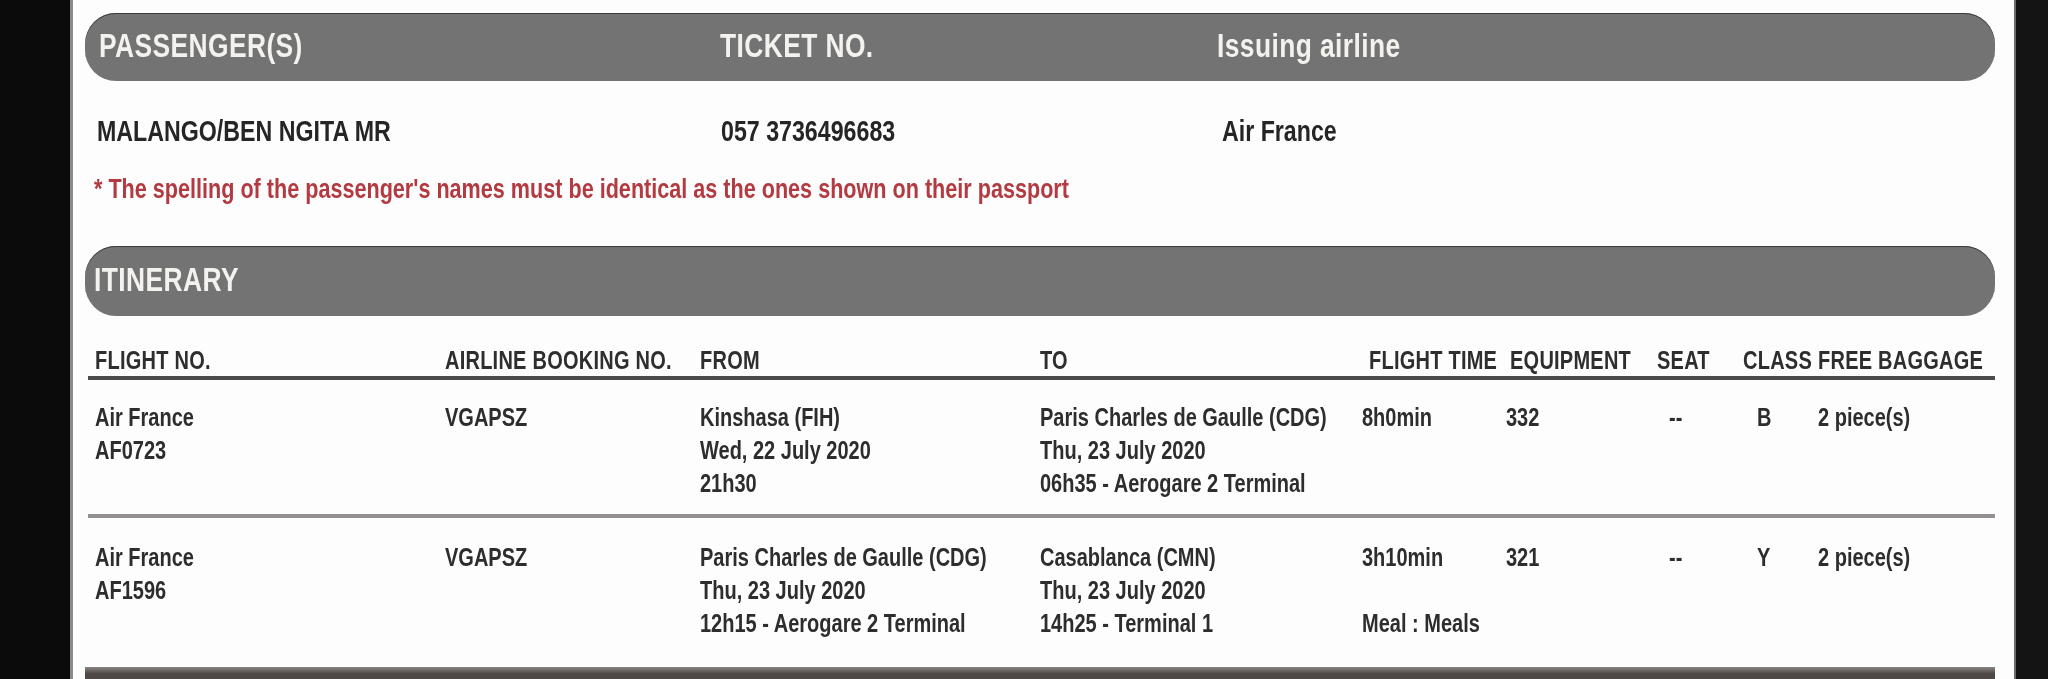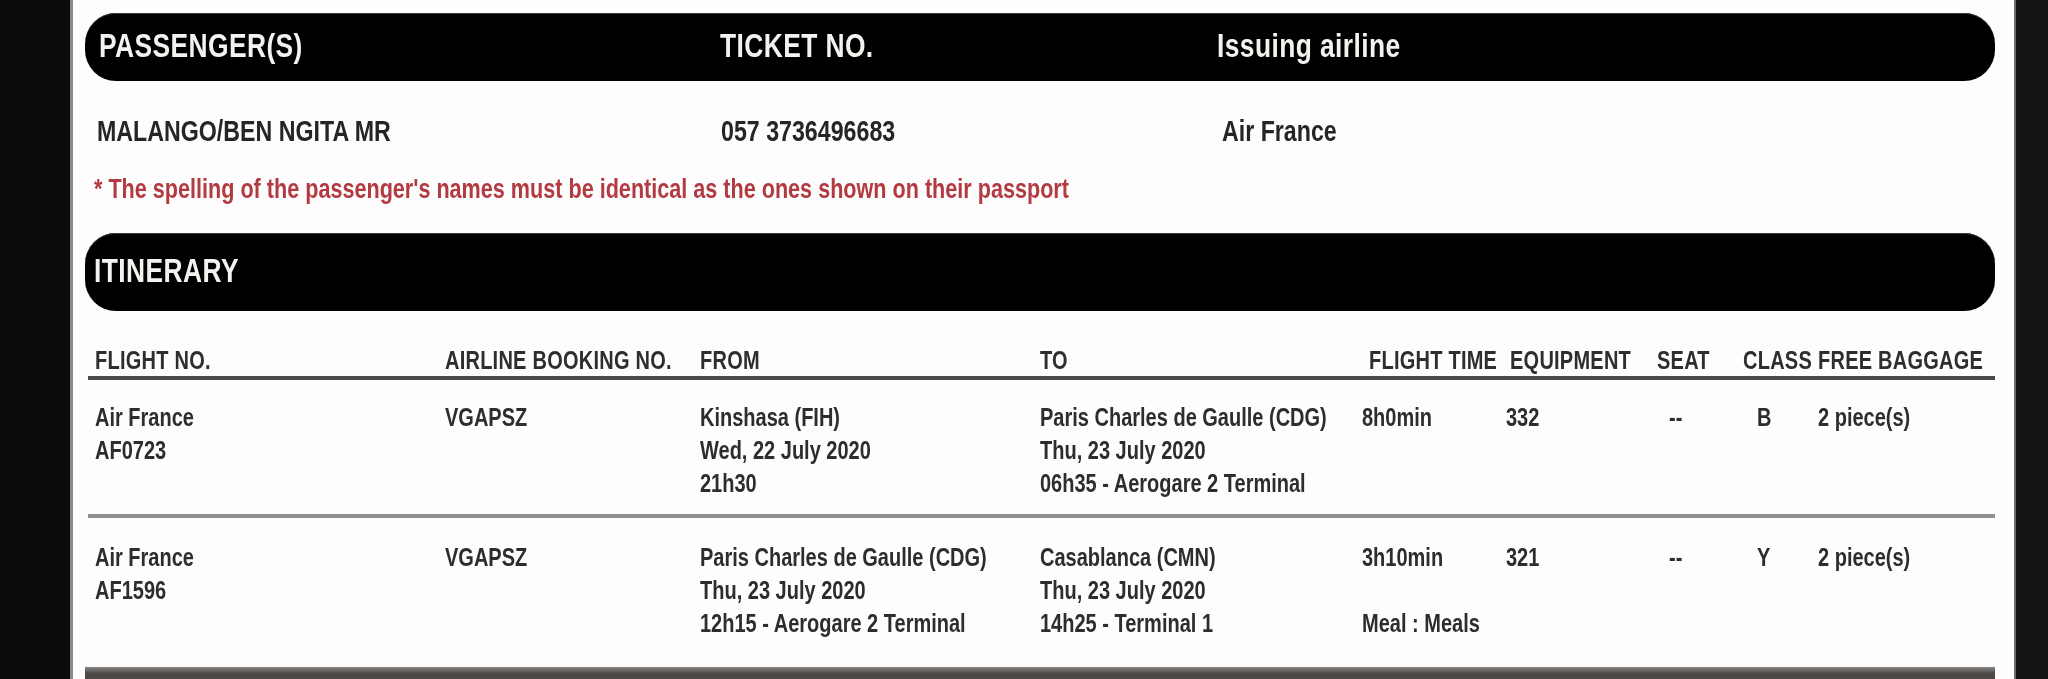--- a/index.html
+++ b/index.html
@@ -8,21 +8,21 @@
     width:2048px;height:679px;
     background:#fdfdfd;
     overflow:hidden;
     font-family:"Liberation Sans", sans-serif;
   }
   .strip{position:absolute;top:0;height:679px;}
   .strip.left{left:0;width:70px;background:#0b0b0b;border-right:3px solid #8e8a88;}
   .strip.right{left:2014px;width:34px;background:#141414;border-left:2px solid #6f6b69;}
   .bar{
     position:absolute;left:85px;width:1910px;height:68px;
-    background:#000000;
+    background:#737373;
     box-shadow:0 1px 0 #3f3a38 inset;
     border-radius:31px;
   }
   .bar-label{
     position:absolute;top:50%;
     transform:translateY(-52%) scaleX(0.8);
     transform-origin:left center;
     color:#f4f2ef;font-weight:bold;font-size:33px;
     white-space:nowrap;letter-spacing:0.5px;
   }
@@ -56,21 +56,21 @@
     <span class="bar-label" style="left:635px">TICKET NO.</span>
     <span class="bar-label" style="left:1132px">Issuing airline</span>
   </div>
 
   <div class="t val" style="left:97px;top:116px">MALANGO/BEN NGITA MR</div>
   <div class="t val" style="left:721px;top:116px">057 3736496683</div>
   <div class="t val" style="left:1222px;top:116px">Air France</div>
 
   <div class="t note" style="left:94px;top:174px">* The spelling of the passenger's names must be identical as the ones shown on their passport</div>
 
-  <div class="bar" style="top:233px;height:78px">
+  <div class="bar" style="top:246px;height:70px">
     <span class="bar-label" style="left:9px">ITINERARY</span>
   </div>
 
   <div class="t colhead" style="left:95px;top:346px">FLIGHT NO.</div>
   <div class="t colhead" style="left:445px;top:346px">AIRLINE BOOKING NO.</div>
   <div class="t colhead" style="left:700px;top:346px">FROM</div>
   <div class="t colhead" style="left:1040px;top:346px">TO</div>
   <div class="t colhead" style="left:1369px;top:346px">FLIGHT TIME</div>
   <div class="t colhead" style="left:1510px;top:346px">EQUIPMENT</div>
   <div class="t colhead" style="left:1657px;top:346px">SEAT</div>

